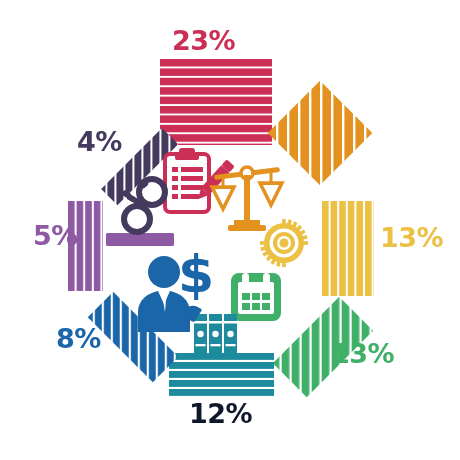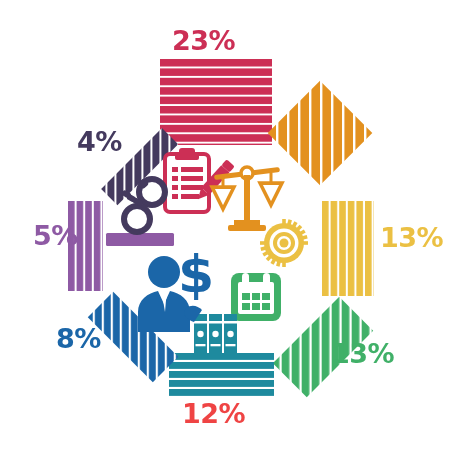--- a/index.html
+++ b/index.html
@@ -87,21 +87,21 @@
     <svg width="105" height="45" viewBox="0 0 105 45" aria-hidden="true">
       <defs>
         <pattern id="hstripe-teal" width="8" height="9" patternUnits="userSpaceOnUse">
           <rect width="8" height="9" fill="#1e8a9e"></rect>
           <rect width="8" height="2.1" y="6.9" fill="#ffffff"></rect>
         </pattern>
       </defs>
       <rect x="0" y="0" width="105" height="45" fill="url(#hstripe-teal)"></rect>
     </svg>
   </div>
-  <div class="pct" style="left:182px;top:400px;color:#ef4444;">12%</div>
+  <div class="pct" style="left:189px;top:400px;color:#0f172a;">12%</div>
 
   <div class="seg" style="left:78px;top:288px;">
     <svg width="110" height="105" viewBox="0 0 110 105" aria-hidden="true">
       <defs>
         <pattern id="dstripe-blue" width="9" height="9" patternUnits="userSpaceOnUse" patternTransform="rotate(45)">
           <rect width="9" height="9" fill="#1b66a8"></rect>
           <rect width="9" height="2.1" y="6.9" fill="#ffffff"></rect>
         </pattern>
       </defs>
       <rect x="9" y="31" width="92" height="36" fill="url(#dstripe-blue)" transform="rotate(45 55 49)"></rect>

